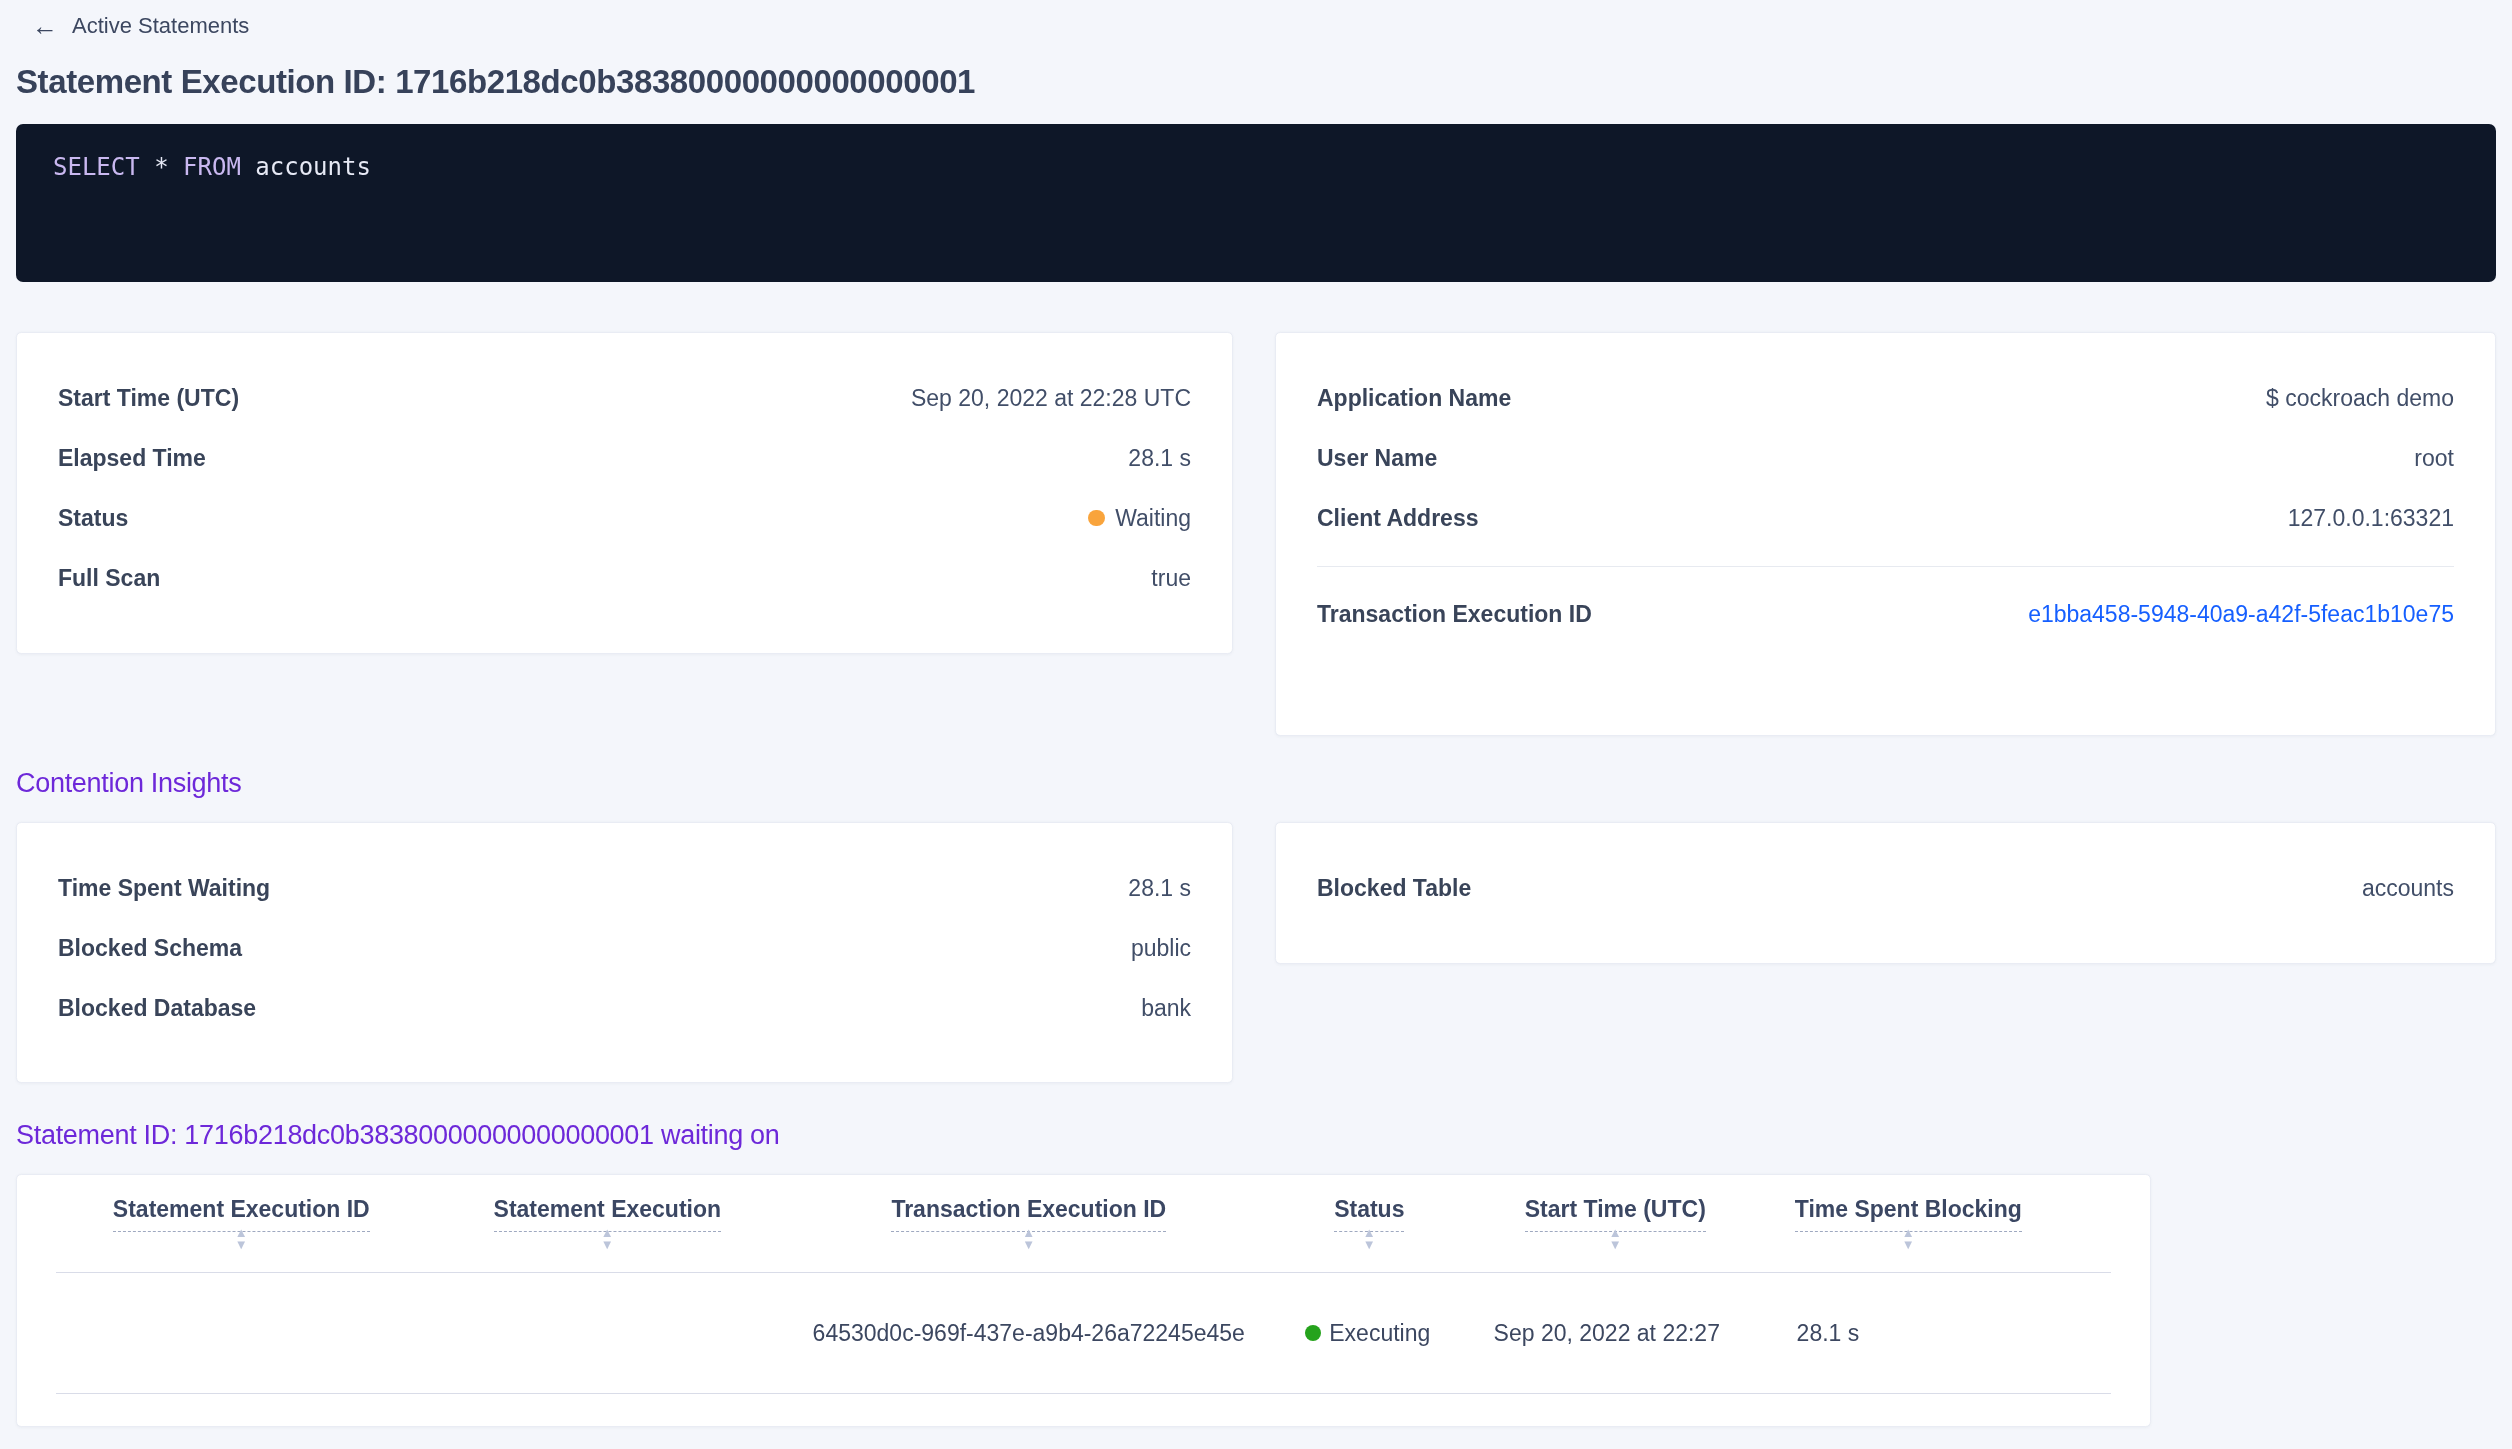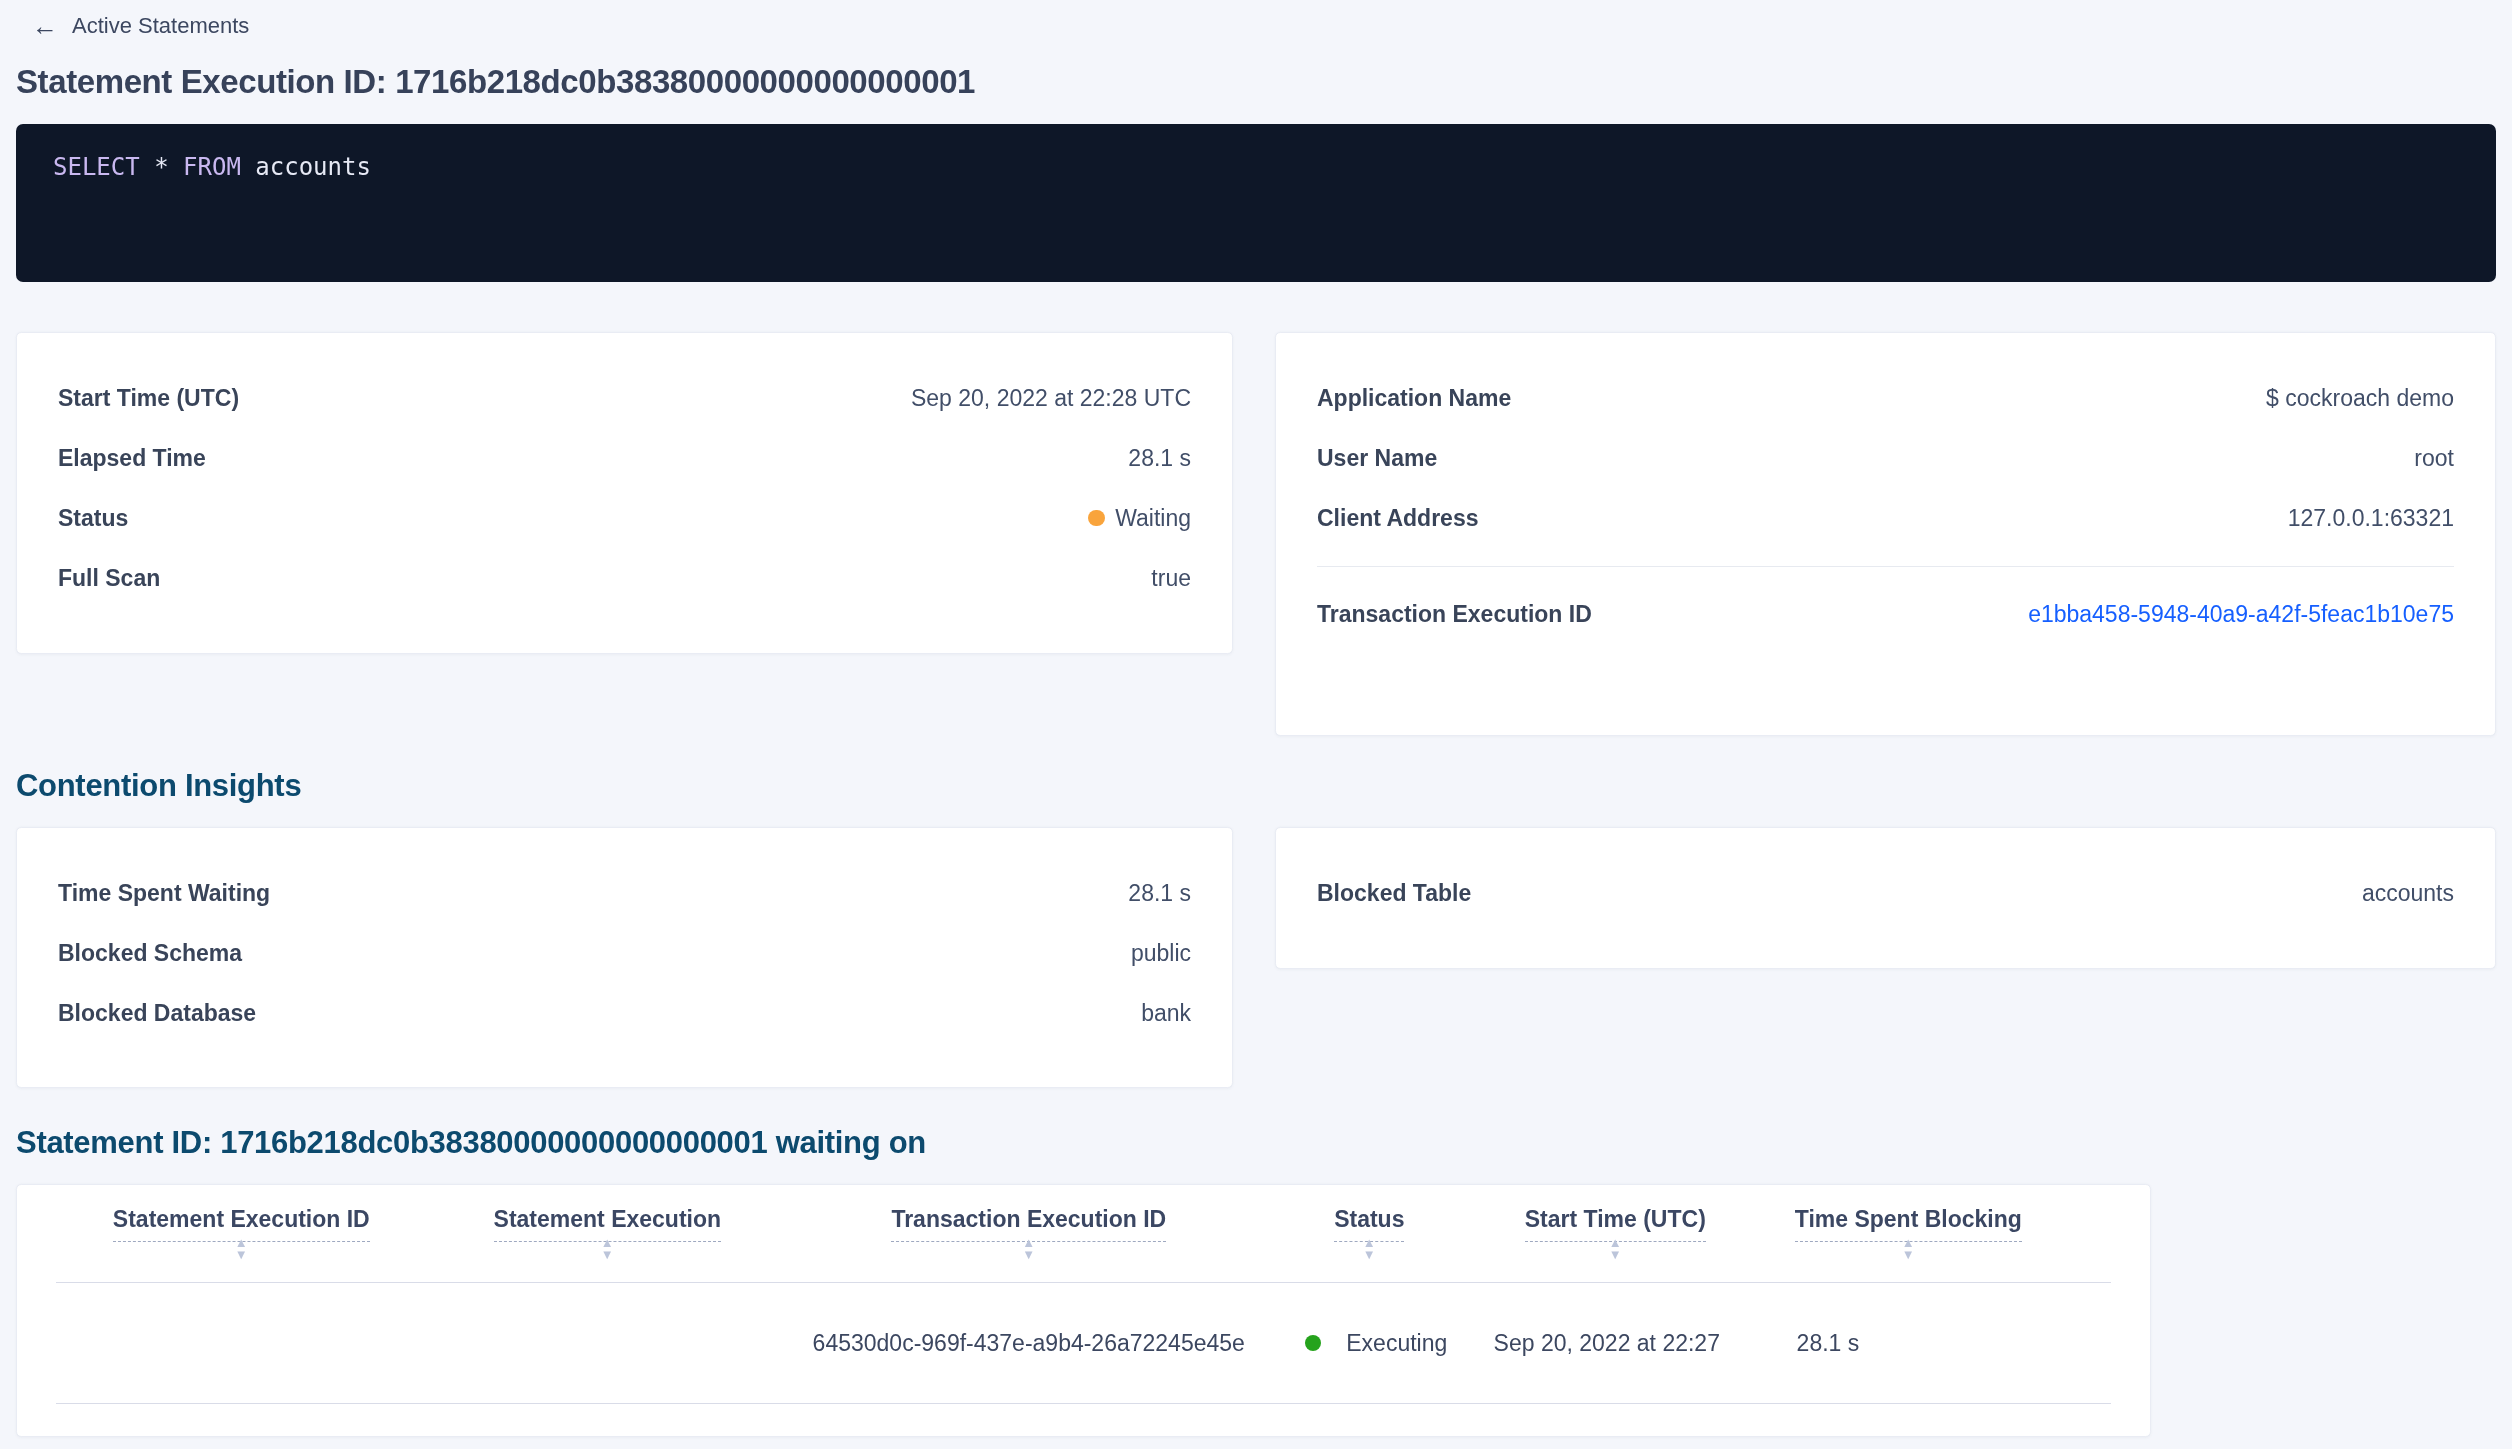--- a/index.html
+++ b/index.html
@@ -66,21 +66,21 @@
   .kv-value.status { display: flex; align-items: center; gap: 10.5px; }
   .divider { border-top: 0.9px solid #e7eaf0; margin: 17.6px 0; }
   .link { font-size: 23px; color: #155fff; cursor: pointer; text-decoration: none; }
 
   .dot { width: 16.7px; height: 16.7px; border-radius: 50%; display: inline-block; }
   .dot.orange { background: #f9a43c; }
   .dot.green  { background: #25a31c; }
 
   
   .section-heading {
-    font-size: 31px; font-weight: bold; color: #0c4a6e;
+    font-size: 27px; font-weight: normal; color: #6d28d9;
     letter-spacing: -0.3px;
   }
   .h-contention { margin-top: 32px; }
   .h-waiting    { margin-top: 37px; }
   .row-2 { margin-top: 23px; }
 
   
   .table-card {
     margin-top: 23px;
     width: 2135px; height: 253px;
@@ -111,21 +111,21 @@
   }
   .th .th-label {
     font-size: 23px; font-weight: bold; color: #3b4763;
     border-bottom: 1.8px dashed #9fa9c0;
     padding-bottom: 8px;
     white-space: nowrap;
   }
   .sorter { display: flex; flex-direction: column; align-items: center; margin-top: -5.3px; }
   .sorter span { font-size: 13px; line-height: 12.3px; color: #bcc5da; }
   .td { padding-left: 24.6px; font-size: 23px; color: #3c4760; white-space: nowrap; }
-  .td.status-cell { display: flex; align-items: center; gap: 25px; }
+  .td.status-cell { display: flex; align-items: center; gap: 8px; }
 </style>
 </head>
 <body>
 
 <div class="page">
 
   <div class="back-row">
     <span class="arrow">←</span>
     <span class="back-label">Active Statements</span>
   </div>

